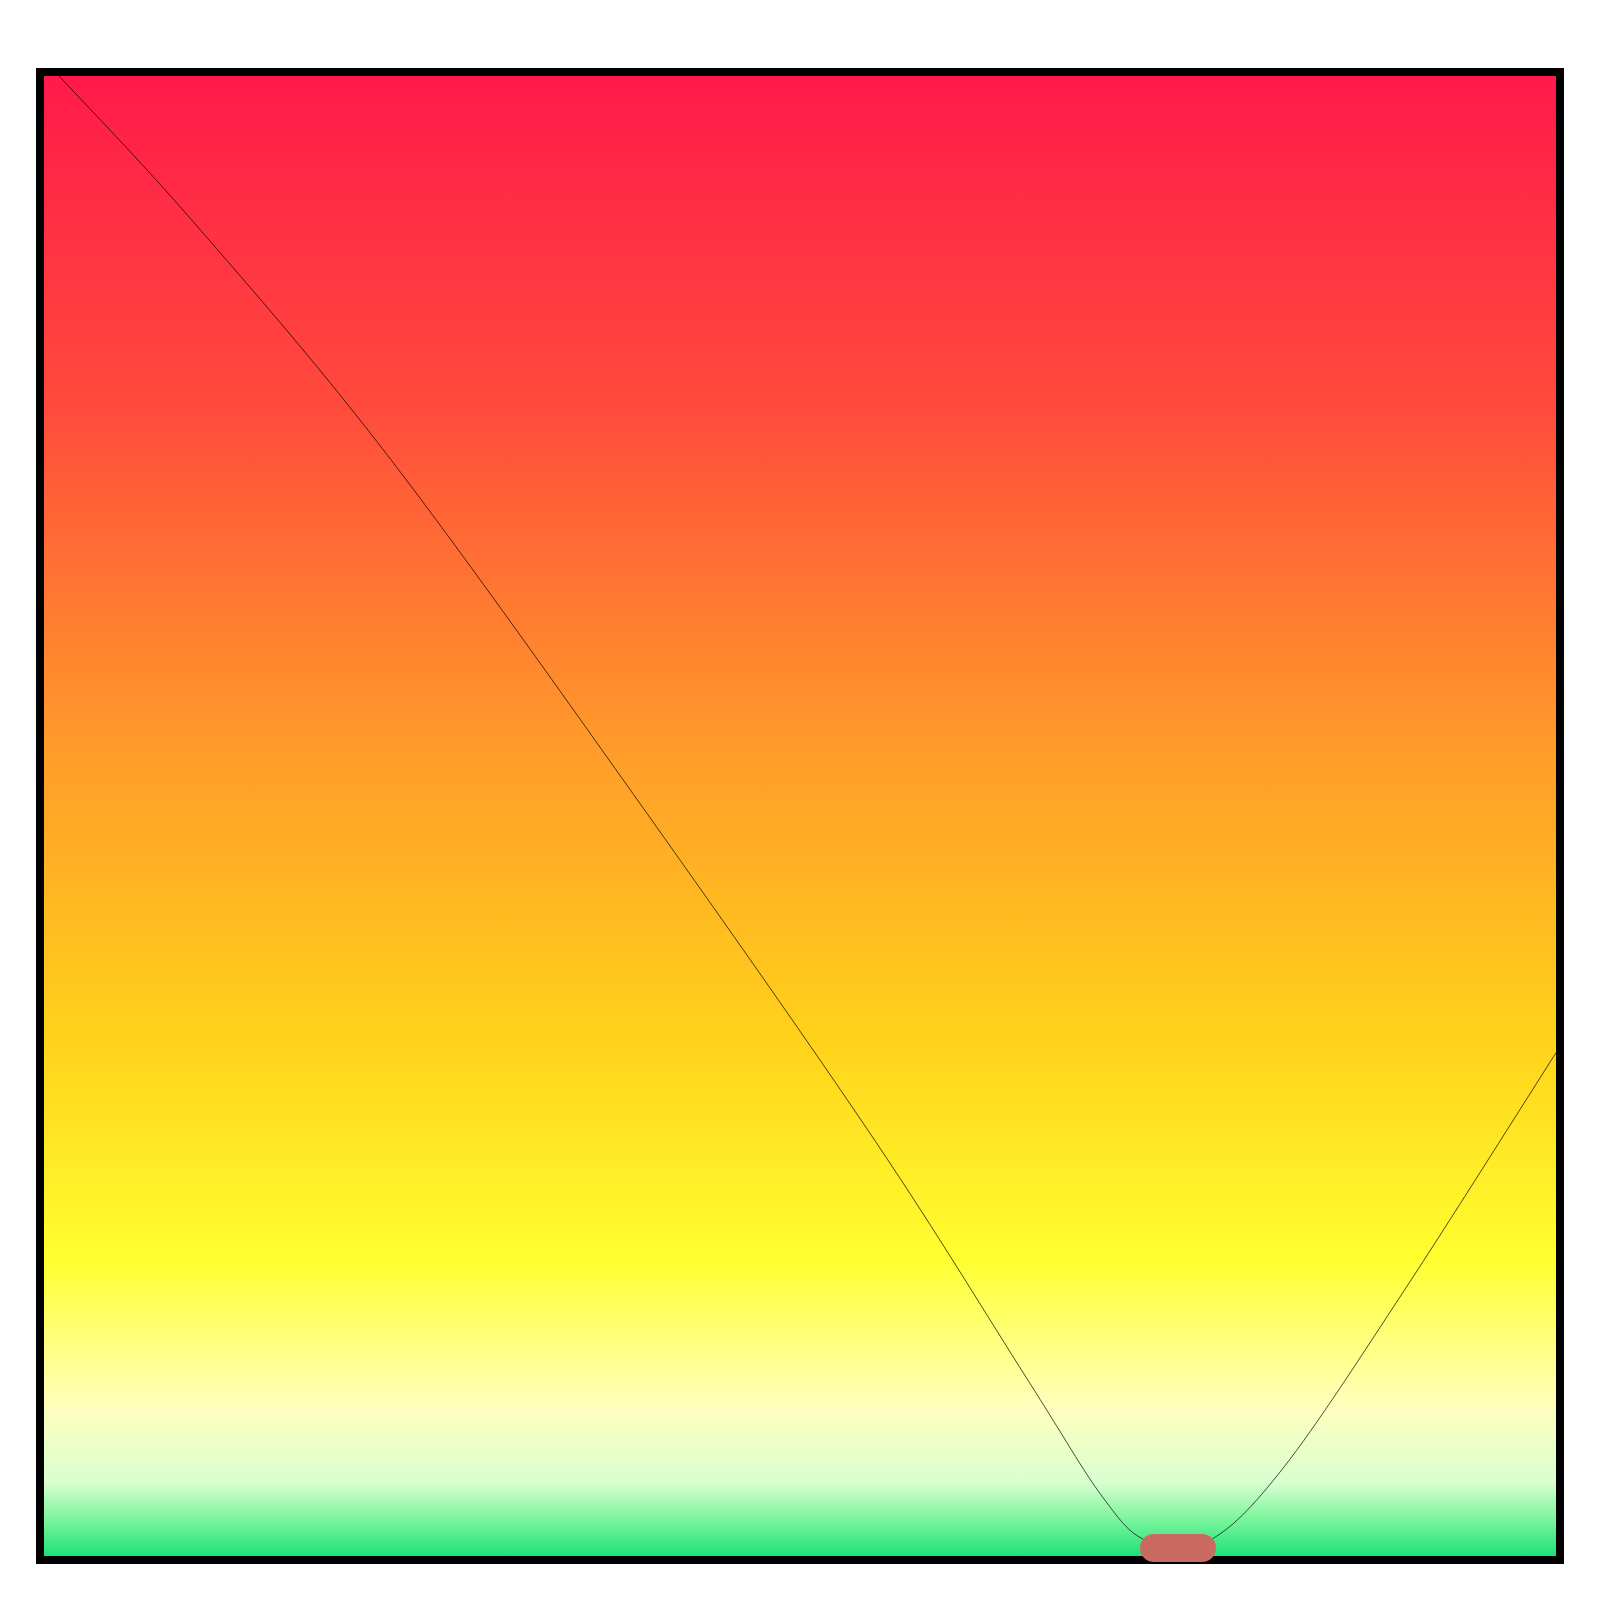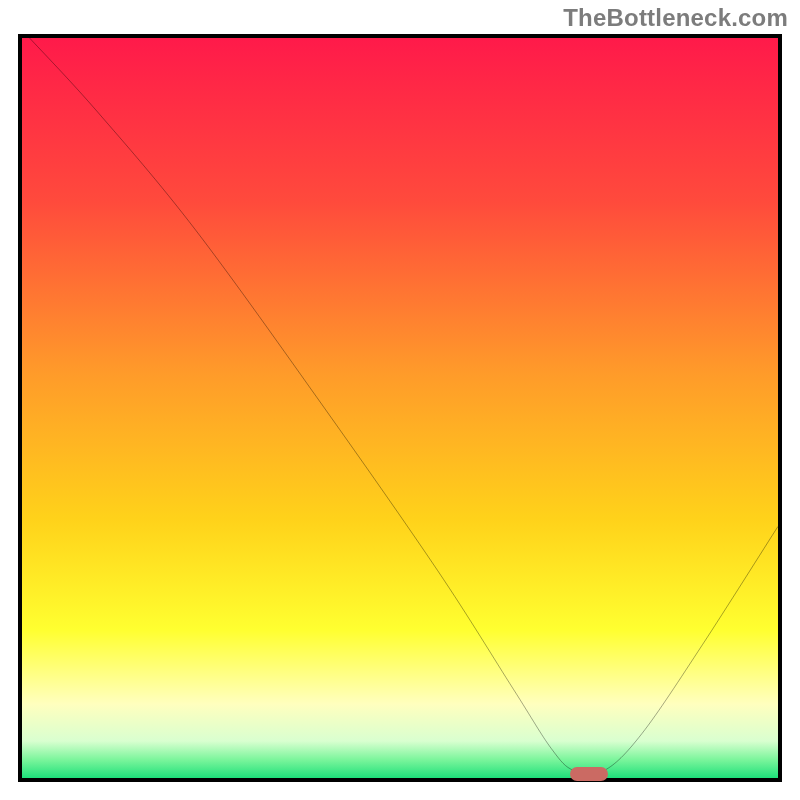--- a/index.html
+++ b/index.html
@@ -48,21 +48,20 @@
     border-radius: 7px;
     background: #cb6a63;
     transform: translate(-50%, -50%);
   }
 </style>
 </head>
 <body>
 
 <div class="chart-container">
 
-  <div class="watermark">TheBottleneck.com</div>
 
   <div class="plot-frame">
 
     <svg class="gradient-bg" viewBox="0 0 100 100" preserveAspectRatio="none">
       <defs>
         <linearGradient id="bg-grad" x1="0" y1="0" x2="0" y2="1">
             <stop offset="0.0%" stop-color="#ff1a4a"></stop>
             <stop offset="22.0%" stop-color="#ff4a3c"></stop>
             <stop offset="45.0%" stop-color="#ff9a2a"></stop>
             <stop offset="65.0%" stop-color="#ffd21a"></stop>

